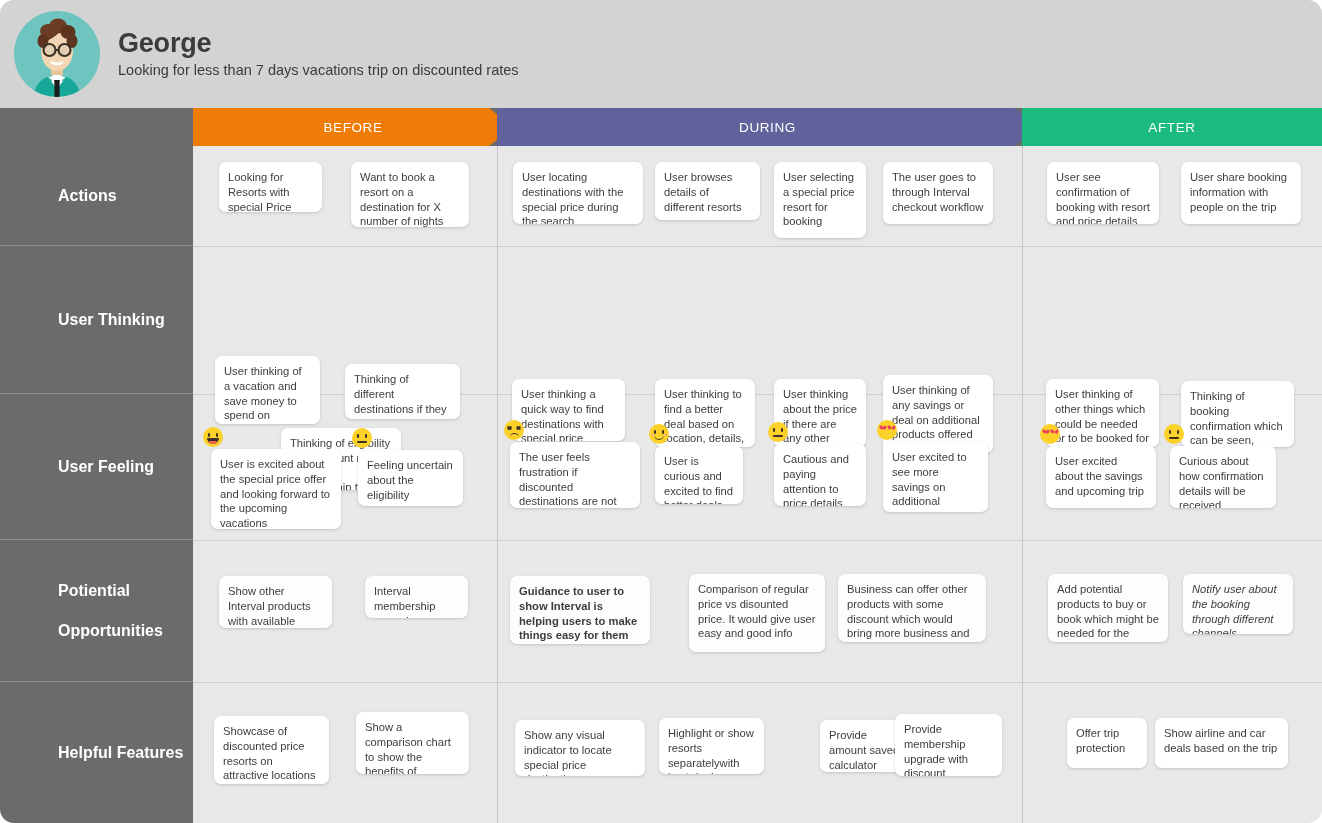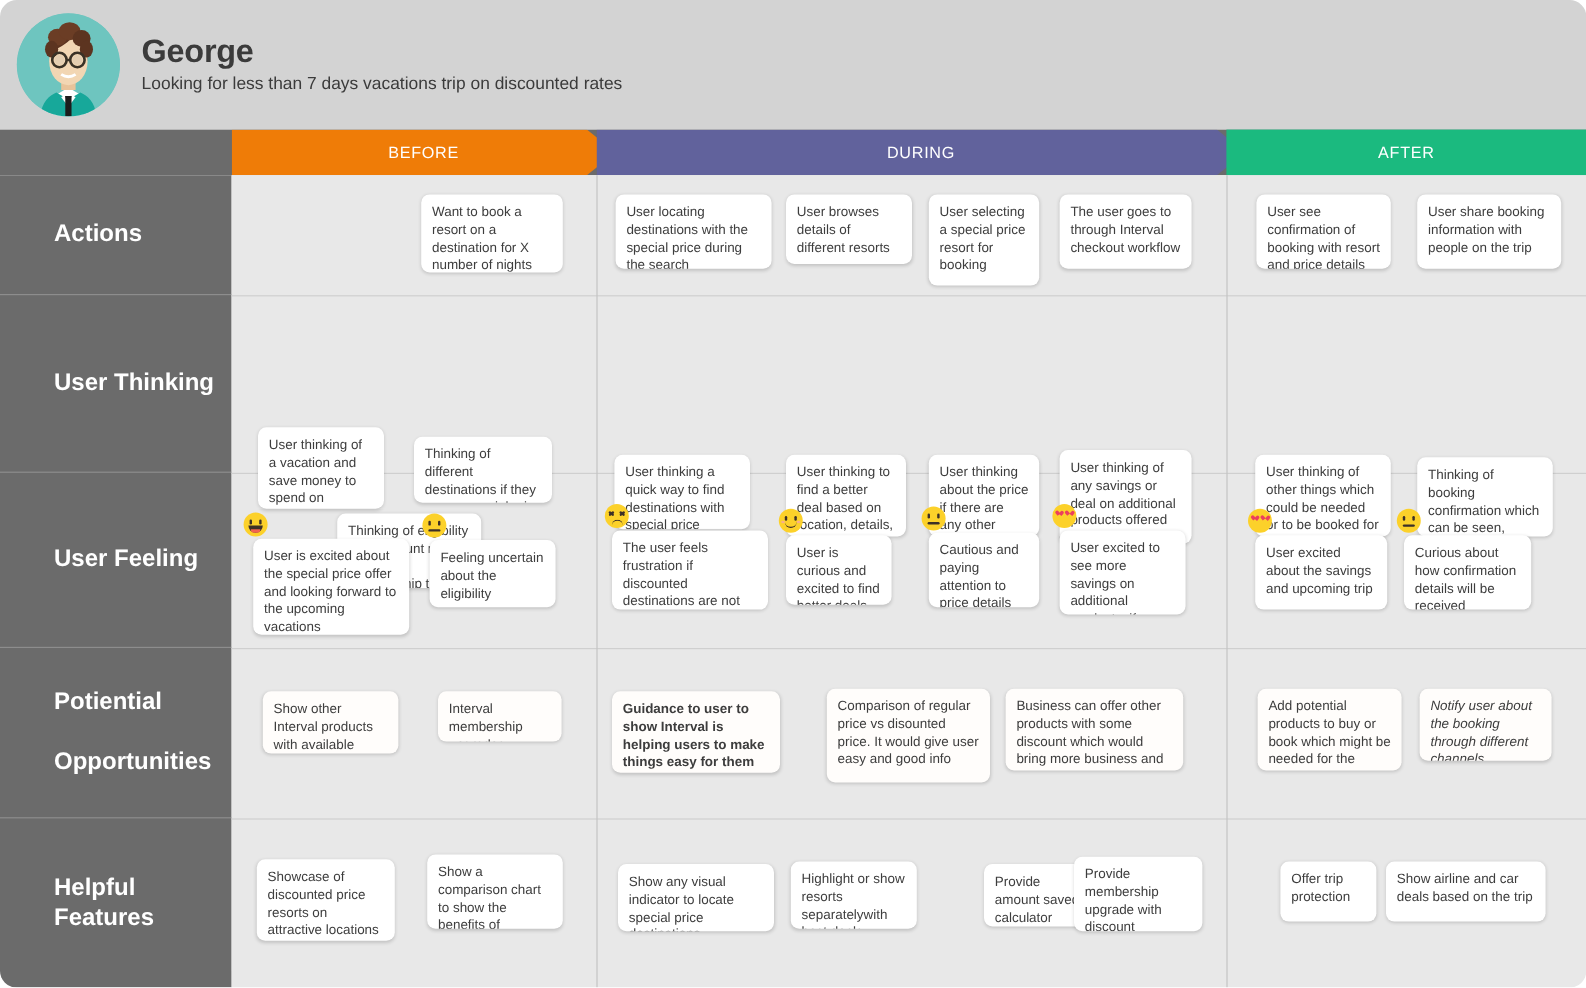--- a/index.html
+++ b/index.html
@@ -70,22 +70,22 @@
   }
   .rowlabels {
     position: absolute; left: 0; top: 0;
     width: 193px; height: 677px;
     background: #6b6b6b;
     border-bottom-left-radius: 14px;
   }
   .rowlabel {
     position: absolute; left: 0; width: 193px;
     display: flex; align-items: center;
-    color: #ffffff; font-size: 20px; font-weight: bold;
-    padding-left: 45px;
+    color: #ffffff; font-size: 16px; font-weight: bold;
+    padding-left: 58px;
     border-bottom: 1px solid #8d8d8d;
   }
   .rowlabel:last-child { border-bottom: none; }
   .rowlabel span { display: block; line-height: 1.25; }
 
   .canvas {
     position: absolute; left: 193px; top: 0;
     width: 1129px; height: 677px;
     background: #e8e8e8;
     border-bottom-right-radius: 14px;
@@ -270,20 +270,21 @@
       </div>
     </div>
 
     <div class="canvas" id="canvas">
         <div class="hline" style="top: 100px;"></div>
         <div class="hline" style="top: 248px;"></div>
         <div class="hline" style="top: 394px;"></div>
         <div class="hline" style="top: 536px;"></div>
         <div class="vline" style="left: 304px;"></div>
         <div class="vline" style="left: 829px;"></div>
+        <div class="card" style="left: 26px; top: 16px; width: 103px; height: 50px;">Looking for Resorts with special Price</div>
         <div class="card" style="left: 158px; top: 16px; width: 118px; height: 65px;">Want to book a resort on a destination for X number of nights</div>
         <div class="card" style="left: 320px; top: 16px; width: 130px; height: 62px;">User locating destinations with the special price during the search</div>
         <div class="card" style="left: 462px; top: 16px; width: 105px; height: 58px;">User browses details of different resorts</div>
         <div class="card" style="left: 581px; top: 16px; width: 92px; height: 76px;">User selecting a special price resort for booking</div>
         <div class="card" style="left: 690px; top: 16px; width: 110px; height: 62px;">The user goes to through Interval checkout workflow</div>
         <div class="card" style="left: 854px; top: 16px; width: 112px; height: 62px;">User see confirmation of booking with resort and price details</div>
         <div class="card" style="left: 988px; top: 16px; width: 120px; height: 62px;">User share booking information with people on the trip</div>
         <div class="card" style="left: 22px; top: 210px; width: 105px; height: 68px;">User thinking of a vacation and save money to spend on activities on vacations</div>
         <div class="card" style="left: 152px; top: 218px; width: 115px; height: 55px;">Thinking of different destinations if they are on special price</div>
         <div class="card" style="left: 88px; top: 282px; width: 120px; height: 62px;">Thinking of eligibility and discount rate based on membership tier</div>

